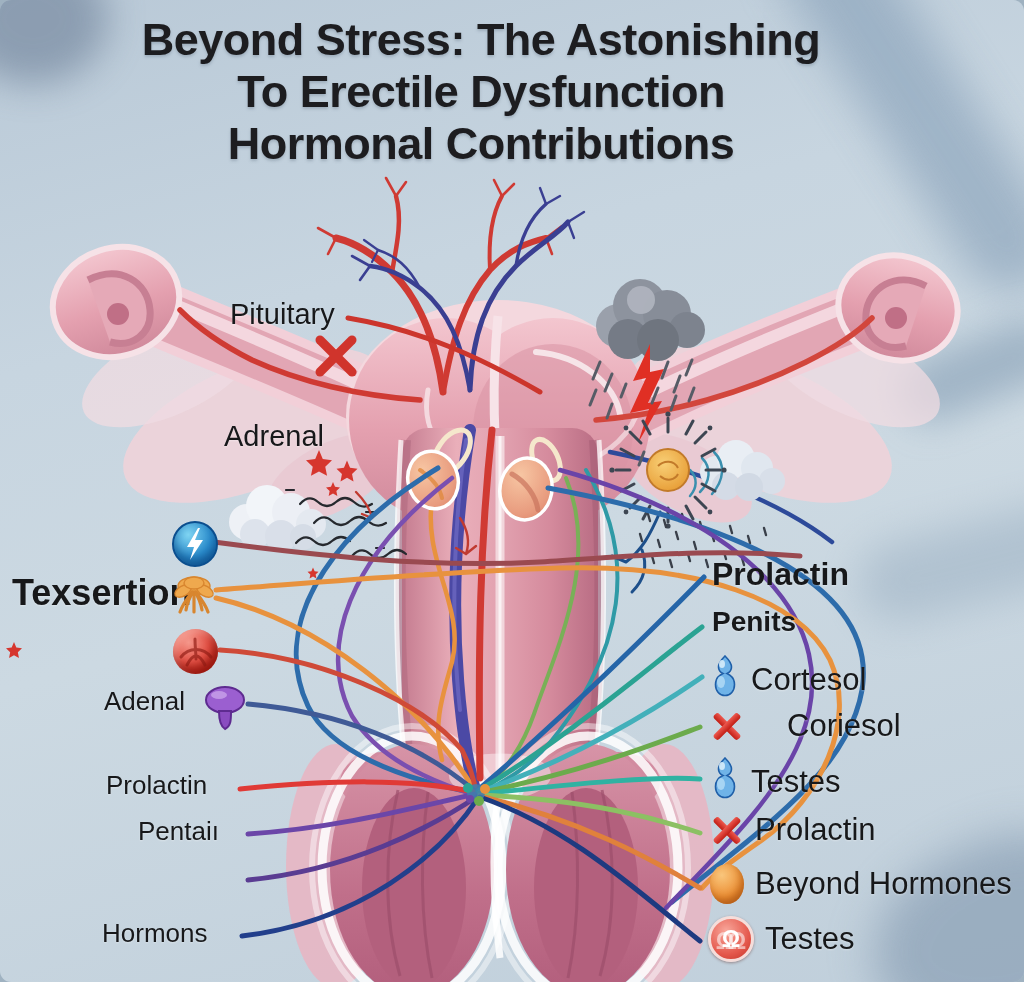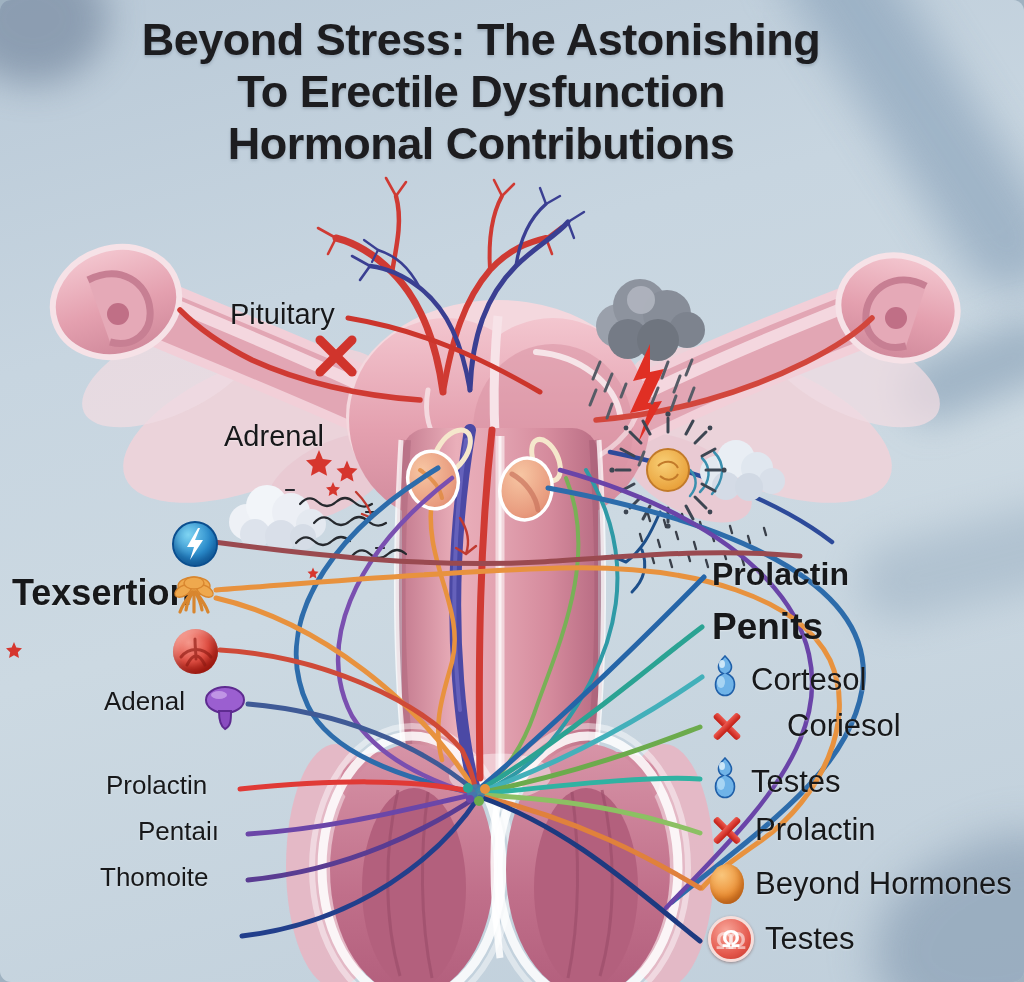--- a/index.html
+++ b/index.html
@@ -374,21 +374,21 @@
     <div>To Erectile Dysfunction</div>
     <div>Hormonal Contributions</div>
   </div>
 
   <div class="lbl sz29" style="left:230px;top:298px;">Pituitary</div>
   <div class="lbl sz29" style="left:224px;top:420px;">Adrenal</div>
   <div class="lbl bold" style="left:12px;top:572px;font-size:36px;">Texsertion</div>
   <div class="lbl sz31" style="left:104px;top:686px;">Adenal</div>
   <div class="lbl sz31" style="left:106px;top:770px;">Prolactin</div>
   <div class="lbl sz31" style="left:138px;top:816px;text-align:right;">Pentaiı</div>
-  <div class="lbl sz31" style="left:100px;top:862px;">Thomoite</div>
+  <div class="lbl sz31" style="left:102px;top:918px;">Hormons</div>
 
   <span class="ic lightning" style="position:absolute;left:172px;top:521px;">
     <svg width="42" height="42" viewBox="0 0 42 42" style="position:absolute;left:0;top:0;">
       <polygon points="24,5 13,24 20,24 16,37 29,17 21,17 26,5" fill="#ffffff"></polygon>
     </svg>
   </span>
   <span class="ic" style="position:absolute;left:170px;top:570px;">
     <svg width="48" height="48" viewBox="0 0 48 48">
       <g fill="#efa94e" stroke="#d8862f" stroke-width="1.4">
         <ellipse cx="24" cy="16" rx="16" ry="9"></ellipse>
@@ -416,21 +416,21 @@
   </span>
   <span class="ic" style="position:absolute;left:203px;top:684px;">
     <svg width="44" height="48" viewBox="0 0 44 48">
       <ellipse cx="22" cy="16" rx="19" ry="13" fill="#9b5fd0" stroke="#5e2b90" stroke-width="2"></ellipse>
       <ellipse cx="16" cy="11" rx="8" ry="4" fill="#c9a2ea" opacity=".8"></ellipse>
       <path d="M 16 27 C 16 36 17 42 22 45 C 28 42 28 36 28 27 Z" fill="#8a4cc0" stroke="#5e2b90" stroke-width="2"></path>
     </svg>
   </span>
 
   <div class="lbl bold" style="left:712px;top:556px;font-size:32px;">Prolactin</div>
-  <div class="lbl bold" style="left:712px;top:606px;font-size:37px;">Penits</div>
+  <div class="lbl bold" style="left:712px;top:606px;font-size:28px;">Penits</div>
 
   <div class="row" style="left:710px;top:654px;">
     <span class="ic">
       <svg width="30" height="44" viewBox="0 0 30 44">
         <path d="M15 2 C 19 6 21.5 9 21.5 13 C 21.5 16 19.5 18.4 17 19.5 C 21.5 21.5 24.5 25.5 24.5 30.5 C 24.5 37 20.5 41.5 15 41.5 C 9.5 41.5 5.5 37 5.5 30.5 C 5.5 25.5 8.5 21.5 13 19.5 C 10.5 18.4 8.5 16 8.5 13 C 8.5 9 11 6 15 2 Z" fill="#6fb3e8" stroke="#1f5fa8" stroke-width="1.6"></path>
         <ellipse cx="12" cy="10" rx="3" ry="4" fill="#d6ecfa" opacity=".9"></ellipse>
         <ellipse cx="11" cy="28" rx="4" ry="6" fill="#b5dcf5" opacity=".8"></ellipse>
       </svg>
     </span>
     <span>Cortesol</span>

